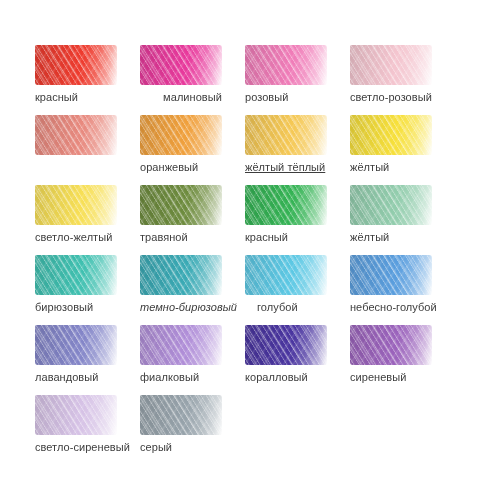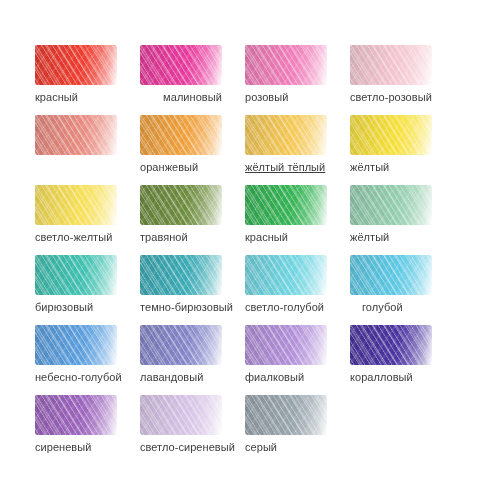--- a/index.html
+++ b/index.html
@@ -260,30 +260,21 @@
         </div>
         <div class="swatch-label" style="color: rgb(61, 61, 61);">бирюзовый</div>
       </div>
       <div class="swatch-cell">
         <div class="swatch-patch">
           <div class="patch-base" style="background-color: rgb(58, 170, 181);"></div>
           <div class="patch-core"></div>
           <div class="patch-hatch"></div>
           <div class="patch-edge"></div>
         </div>
-        <div class="swatch-label" style="color: rgb(61, 61, 61);">темно-бирюзовый</div>
-      </div>
-      <div class="swatch-cell">
-        <div class="swatch-patch">
-          <div class="patch-base" style="background-color: rgb(111, 212, 224);"></div>
-          <div class="patch-core"></div>
-          <div class="patch-hatch"></div>
-          <div class="patch-edge"></div>
-        </div>
-        <div class="swatch-label" style="color: rgb(61, 61, 61);">светло-голубой</div>
+        <div class="swatch-label" style="color: rgb(61, 61, 61); font-style: italic;">темно-бирюзовый</div>
       </div>
       <div class="swatch-cell">
         <div class="swatch-patch">
           <div class="patch-base" style="background-color: rgb(92, 200, 228);"></div>
           <div class="patch-core"></div>
           <div class="patch-hatch"></div>
           <div class="patch-edge"></div>
         </div>
         <div class="swatch-label" style="color: rgb(61, 61, 61); margin-left: 12px;">голубой</div>
       </div>

